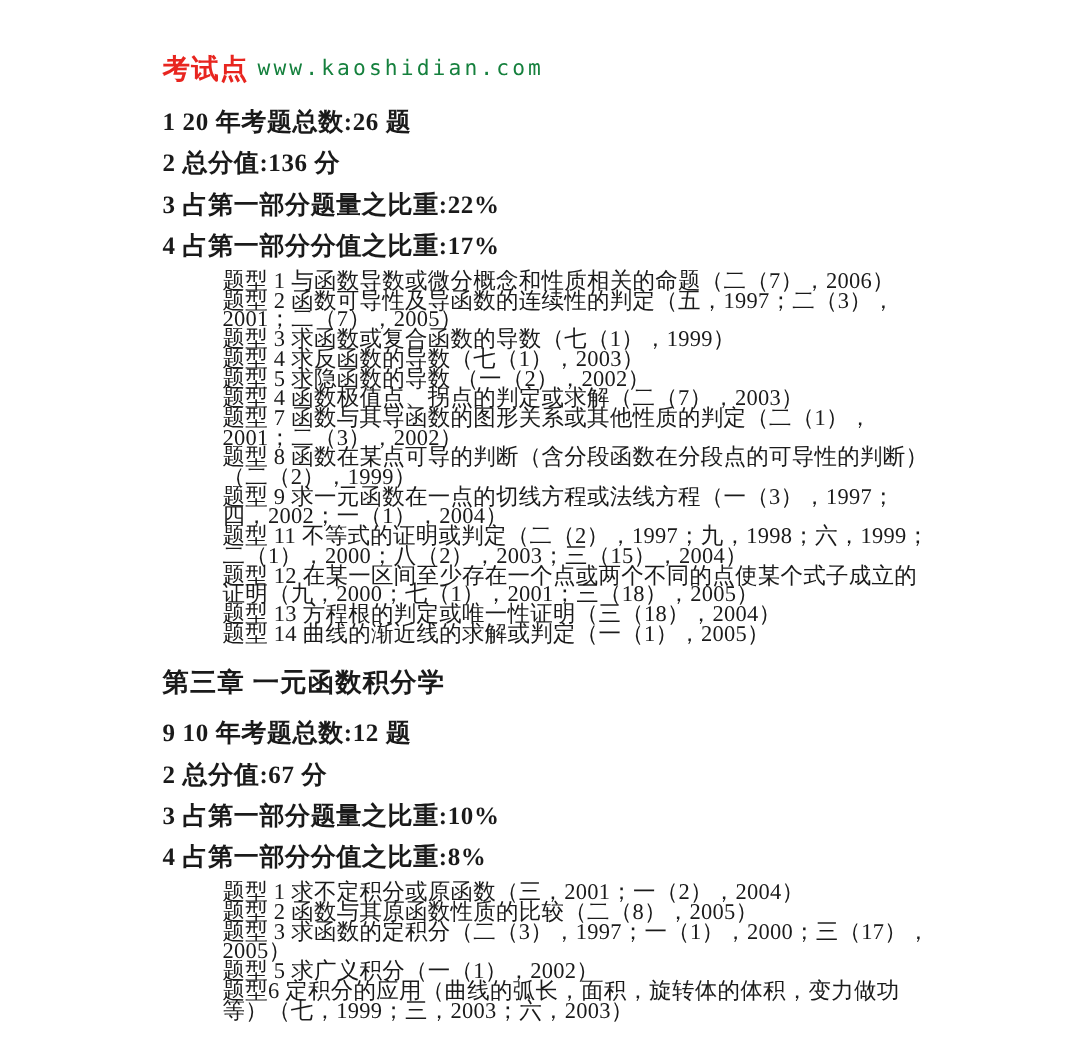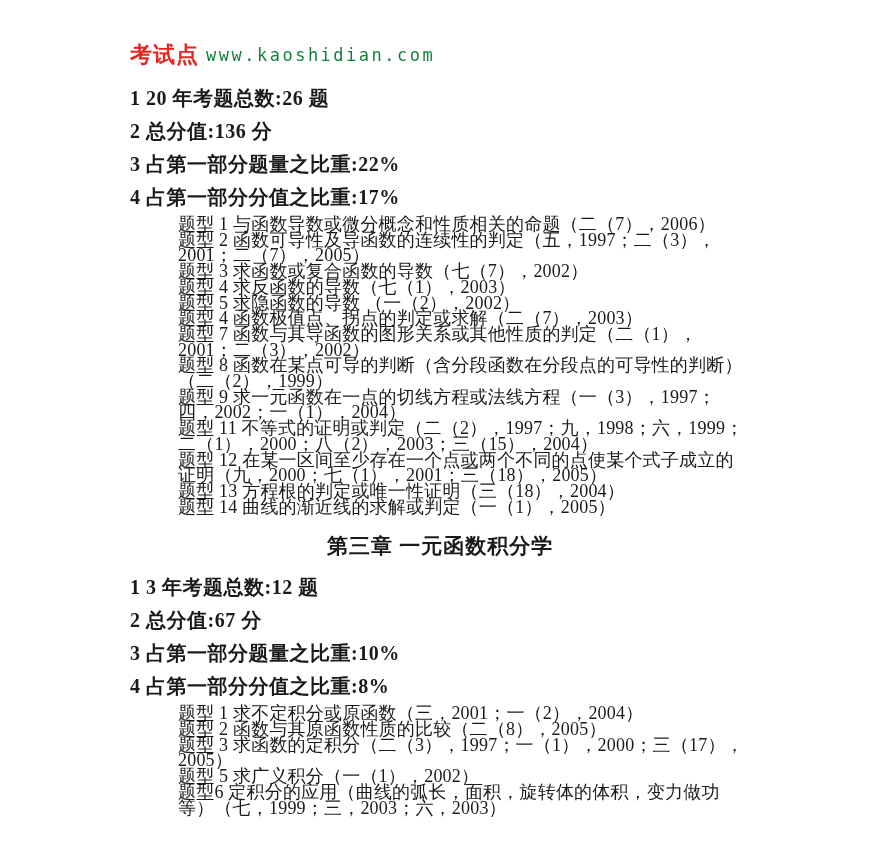--- a/index.html
+++ b/index.html
@@ -53,21 +53,21 @@
   }
   .list .item {
     font-size: 18px;
     line-height: 15.7px;
     letter-spacing: 0.2px;
     margin-left: 48px;
   }
   .chapter {
     font-size: 21px;
     font-weight: bold;
-    text-align: center;
+    text-align: left;
     margin: 17px 0 14px 0;
     letter-spacing: 1px;
   }
 </style>
 </head>
 <body>
 
 <div class="page">
 
   <div class="logo">
@@ -78,39 +78,39 @@
   <section>
     <div class="stats">
         <div class="stat">1 20 年考题总数:26 题</div>
         <div class="stat">2 总分值:136 分</div>
         <div class="stat">3 占第一部分题量之比重:22%</div>
         <div class="stat">4 占第一部分分值之比重:17%</div>
       </div>
     <div class="list">
         <div class="item">题型 1 与函数导数或微分概念和性质相关的命题（二（7），2006）</div>
         <div class="item">题型 2 函数可导性及导函数的连续性的判定（五，1997；二（3），2001；二（7），2005）</div>
-        <div class="item">题型 3 求函数或复合函数的导数（七（7），2002）</div>
+        <div class="item">题型 3 求函数或复合函数的导数（七（1），1999）</div>
         <div class="item">题型 4 求反函数的导数（七（1），2003）</div>
         <div class="item">题型 5 求隐函数的导数 （一（2），2002）</div>
         <div class="item">题型 4 函数极值点、拐点的判定或求解（二（7），2003）</div>
         <div class="item">题型 7 函数与其导函数的图形关系或其他性质的判定（二（1），2001；二（3），2002）</div>
         <div class="item">题型 8 函数在某点可导的判断（含分段函数在分段点的可导性的判断）（二（2），1999）</div>
         <div class="item">题型 9 求一元函数在一点的切线方程或法线方程（一（3），1997；四，2002；一（1），2004）</div>
         <div class="item">题型 11 不等式的证明或判定（二（2），1997；九，1998；六，1999；二（1），2000；八（2），2003；三（15），2004）</div>
         <div class="item">题型 12 在某一区间至少存在一个点或两个不同的点使某个式子成立的证明（九，2000；七（1），2001；三（18），2005）</div>
         <div class="item">题型 13 方程根的判定或唯一性证明（三（18），2004）</div>
         <div class="item">题型 14 曲线的渐近线的求解或判定（一（1），2005）</div>
       </div>
   </section>
 
   <h2 class="chapter">第三章 一元函数积分学</h2>
 
   <section>
     <div class="stats">
-        <div class="stat">1 3 年考题总数:12 题</div>
+        <div class="stat">9 10 年考题总数:12 题</div>
         <div class="stat">2 总分值:67 分</div>
         <div class="stat">3 占第一部分题量之比重:10%</div>
         <div class="stat">4 占第一部分分值之比重:8%</div>
       </div>
     <div class="list">
         <div class="item">题型 1 求不定积分或原函数（三，2001；一（2），2004）</div>
         <div class="item">题型 2 函数与其原函数性质的比较（二（8），2005）</div>
         <div class="item">题型 3 求函数的定积分（二（3），1997；一（1），2000；三（17），2005）</div>
         <div class="item">题型 5 求广义积分（一（1），2002）</div>
         <div class="item">题型6 定积分的应用（曲线的弧长，面积，旋转体的体积，变力做功等）（七，1999；三，2003；六，2003）</div>

